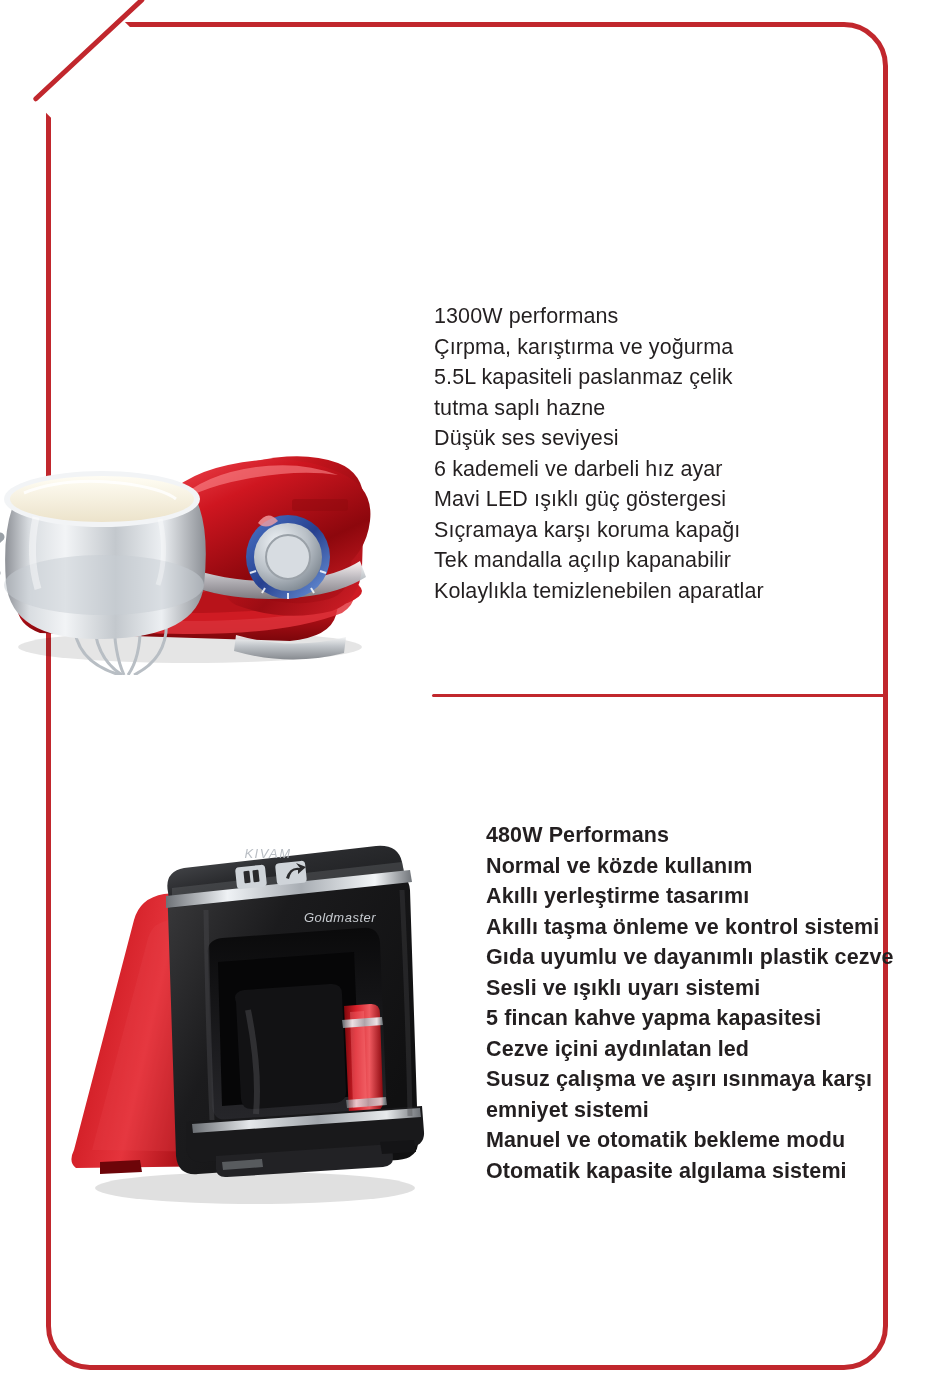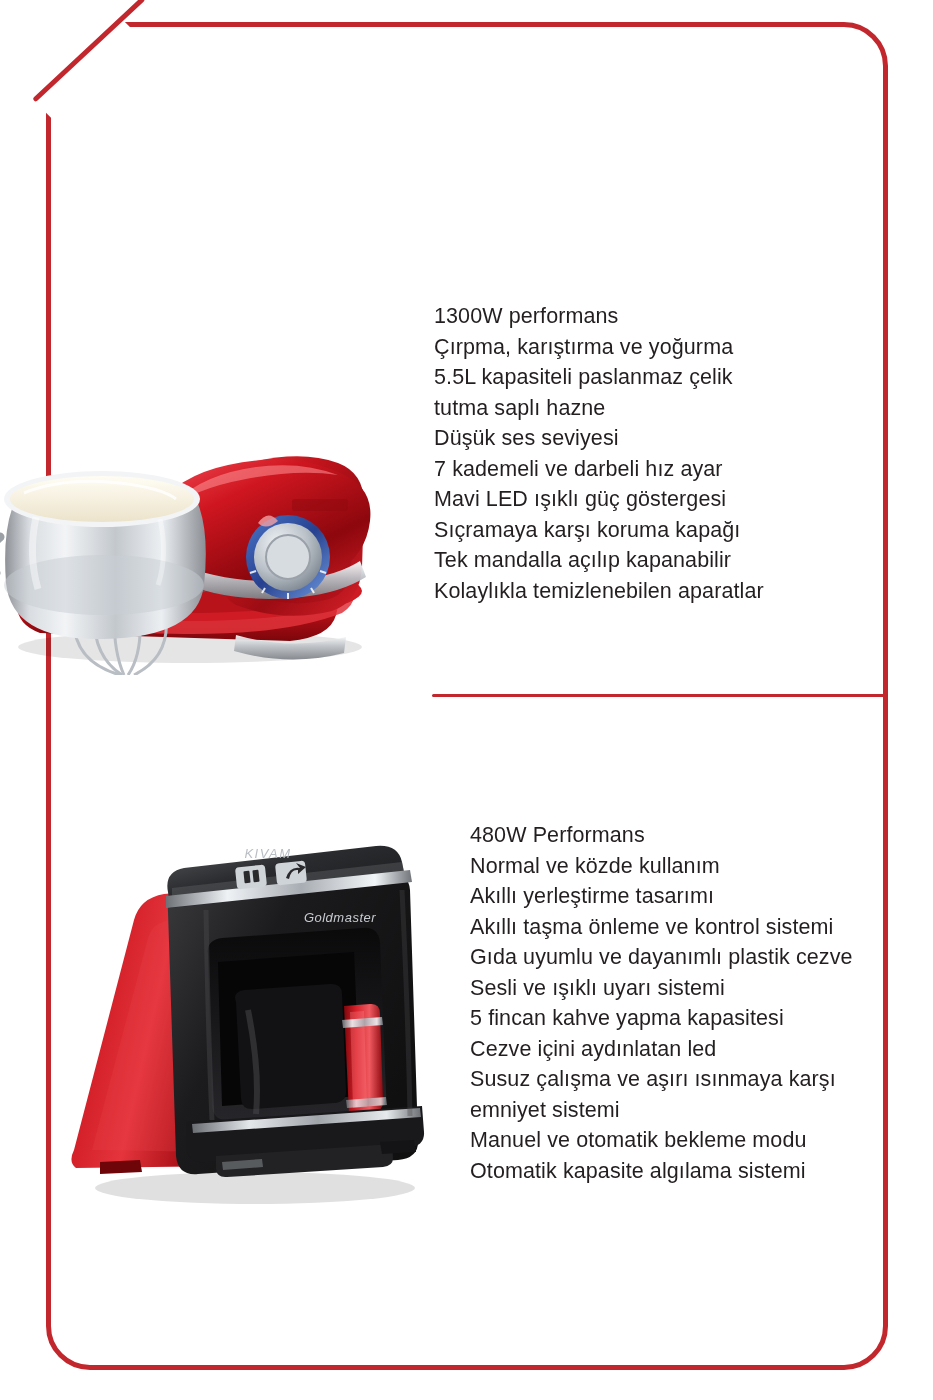--- a/index.html
+++ b/index.html
@@ -81,21 +81,21 @@
     top: 694px;
     width: 455px;
     height: 3px;
     background: #c1272d;
     border-radius: 2px;
   }
 
   
   #product-coffee { left: 0px; top: 770px; width: 900px; }
   #product-coffee .product-image { width: 430px; height: 450px; margin-left: 40px; }
-  #product-coffee .spec-list { margin-left: 0px; margin-top: 50px; }
+  #product-coffee .spec-list { margin-left: 16px; margin-top: 50px; font-weight: bold; }
 
   
   .art { display:block; }
 </style>
 </head>
 <body>
 
 <div class="frame"></div>
 <div class="frame-notch"></div>
 <div class="frame-notch-line"></div>
@@ -226,21 +226,21 @@
 
       <path d="M258 268 q10 -14 20 -2 q-12 10 -20 2 z" fill="#f3a0a4" opacity="0.8"></path>
     </svg>
   </div>
 
   <div class="spec-list">1300W performans
 Çırpma, karıştırma ve yoğurma
 5.5L kapasiteli paslanmaz çelik
 tutma saplı hazne
 Düşük ses seviyesi
-7 kademeli ve darbeli hız ayar
+6 kademeli ve darbeli hız ayar
 Mavi LED ışıklı güç göstergesi
 Sıçramaya karşı koruma kapağı
 Tek mandalla açılıp kapanabilir
 Kolaylıkla temizlenebilen aparatlar</div>
 </div>
 
 <div class="divider"></div>
 
 <div class="product" id="product-coffee">
 

